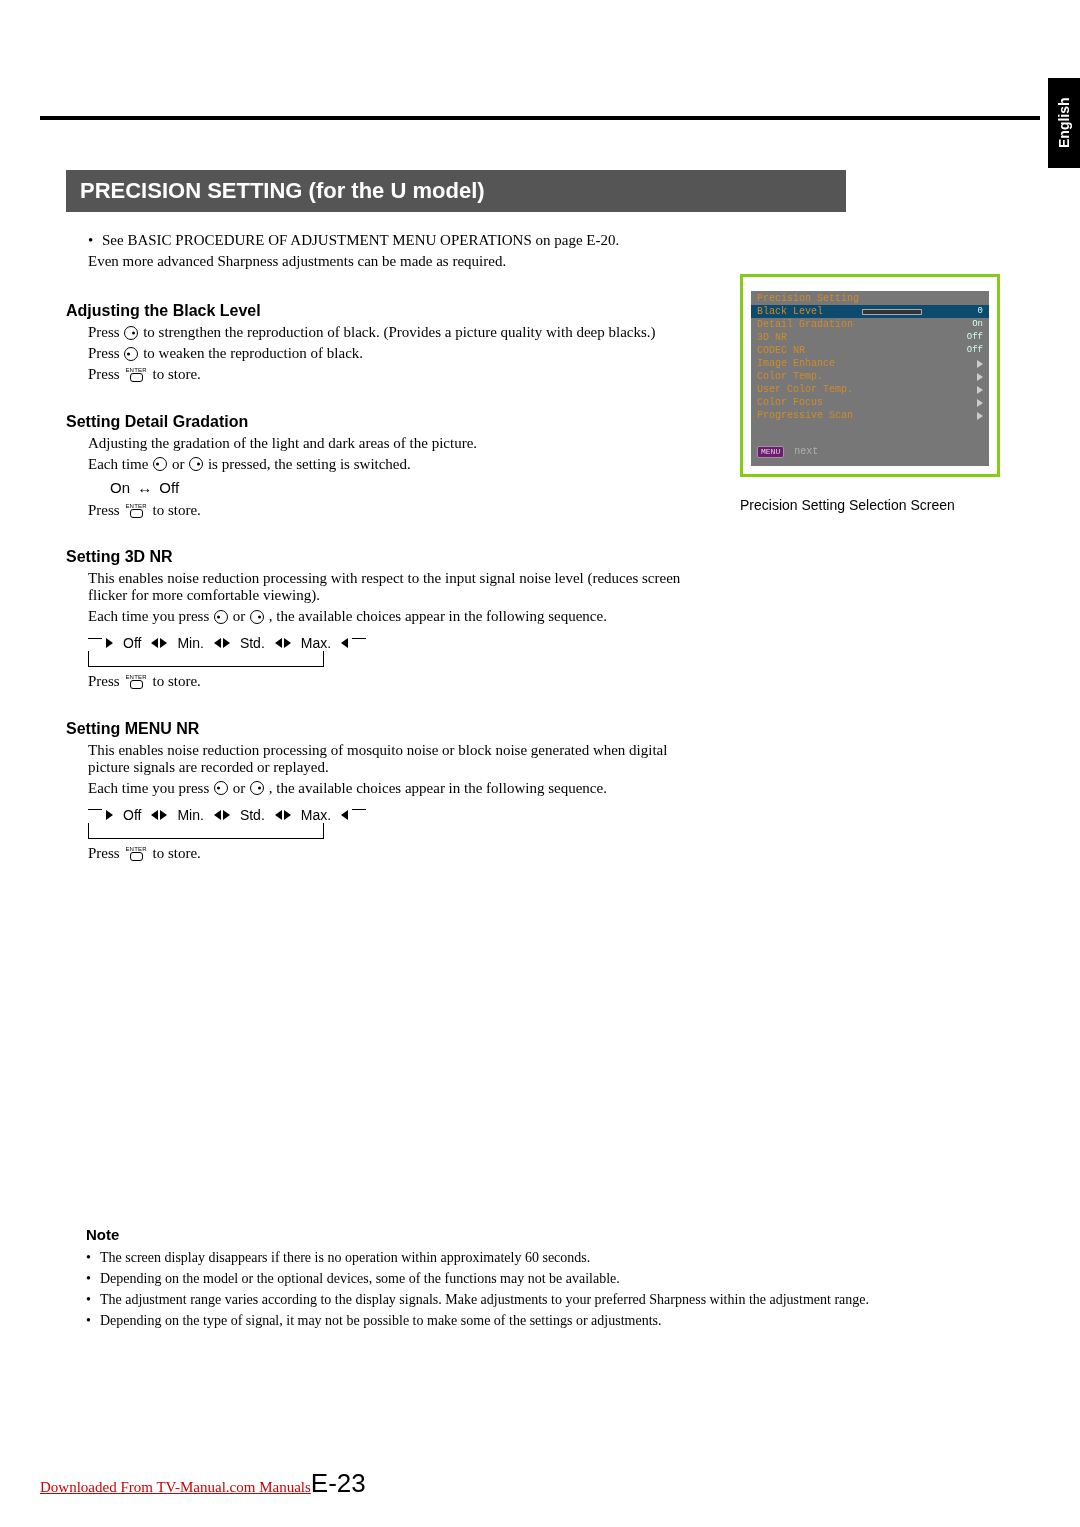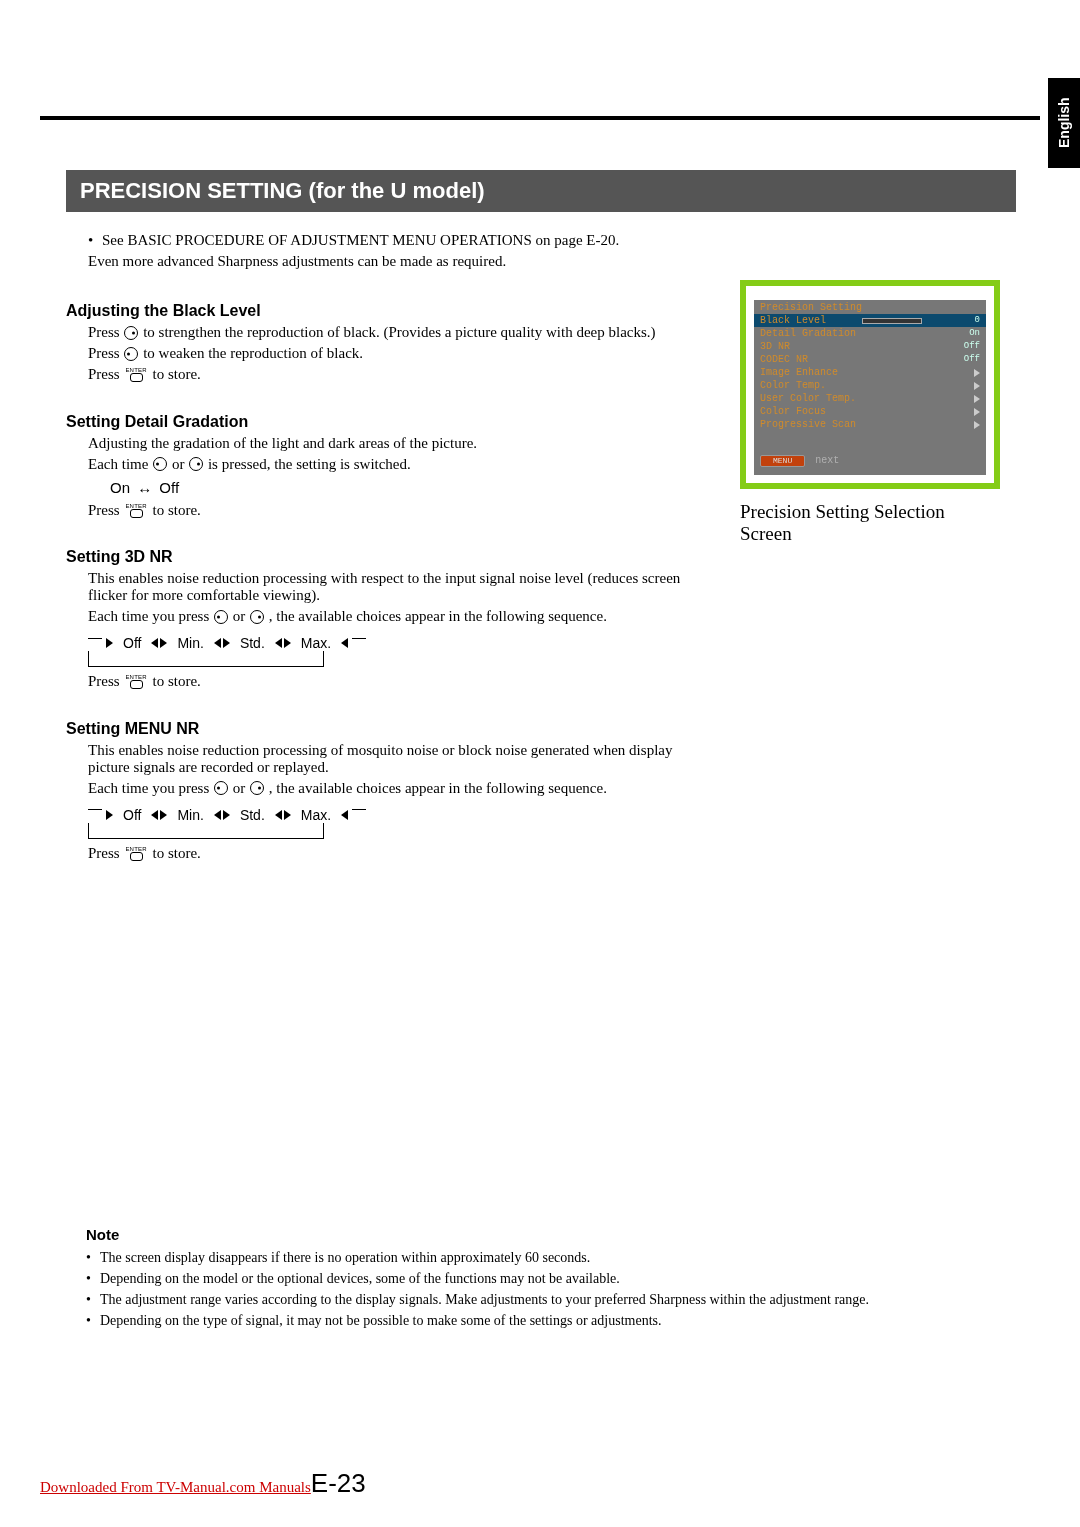--- a/index.html
+++ b/index.html
@@ -45,40 +45,39 @@
     padding: 0 40px 0 66px;
   }
   .section-title-bar {
     background: #555;
     color: #fff;
     font-family: Arial, Helvetica, sans-serif;
     font-weight: bold;
     font-size: 22px;
     padding: 8px 14px;
     margin: 0 0 20px 0;
-    width: 950px;
+    width: 780px;
   }
   .para { margin: 4px 0 4px 22px; }
   .bullet-row { display: flex; align-items: baseline; margin: 4px 0 4px 22px; }
   .bullet-row .dot { width: 14px; flex: 0 0 14px; }
   .sub-head {
     font-family: Arial, Helvetica, sans-serif;
     font-weight: bold;
     font-size: 16px;
     margin-top: 28px;
     margin-bottom: 4px;
   }
   .col-wrap { display: flex; align-items: flex-start; gap: 48px; }
   .col-left { flex: 1 1 auto; padding-right: 10px; }
   .col-right { flex: 0 0 300px; }
   .osd-frame {
-    border: 6px solid #84cc16;
+    border: 3px solid #84cc16;
     width: 260px;
     padding: 14px 8px 8px 8px;
-    margin-top: 6px;
     background: #fff;
   }
   .osd {
     width: 100%;
     background: #777;
     color: #fff;
     font-family: "Courier New", monospace;
     font-size: 10px;
     line-height: 1.2;
     padding-bottom: 8px;
@@ -105,31 +104,31 @@
     width: 0; height: 0;
     border-top: 4px solid transparent;
     border-bottom: 4px solid transparent;
     border-left: 6px solid #ccc;
     margin-left: auto;
   }
   .osd-footer { color: #b0b0b0; padding: 24px 6px 0 6px; font-size: 10px; }
   .osd-footer .menu-badge {
     display: inline-block;
     border: 1px solid #999;
-    background: #c2410c;
+    background: #701a75;
     color: #ddd;
     font-size: 8px;
-    padding: 0 12px;
+    padding: 0 3px;
     margin-right: 4px;
     border-radius: 2px;
   }
   .screen-caption {
-    font-family: Liberation Serif, serif;
-    font-size: 19px;
-    margin-top: 12px;
+    font-family: Liberation Sans, sans-serif;
+    font-size: 14px;
+    margin-top: 20px;
     width: 260px;
   }
   .enter-icon {
     display: inline-flex;
     flex-direction: column;
     align-items: center;
     vertical-align: middle;
     margin: 0 2px;
     height: 18px;
     justify-content: center;
@@ -297,21 +296,21 @@
       <div class="para">
         <span>Press </span>
         <span class="enter-icon">
             <span class="elabel">ENTER</span>
             <span class="box"></span>
           </span>
         <span> to store.</span>
       </div>
 
       <div class="sub-head">Setting MENU NR</div>
-      <div class="para">This enables noise reduction processing of mosquito noise or block noise generated when display picture signals are recorded or replayed.</div>
+      <div class="para">This enables noise reduction processing of mosquito noise or block noise generated when digital picture signals are recorded or replayed.</div>
       <div class="para">
         <span>Each time you press </span>
         <span class="dir-icon left"><span class="dot"></span></span>
         <span> or </span>
         <span class="dir-icon right"><span class="dot"></span></span>
         <span>, the available choices appear in the following sequence.</span>
       </div>
       <div class="seq-line">
         <span class="pre"></span>
           <span class="tri-r"></span>

